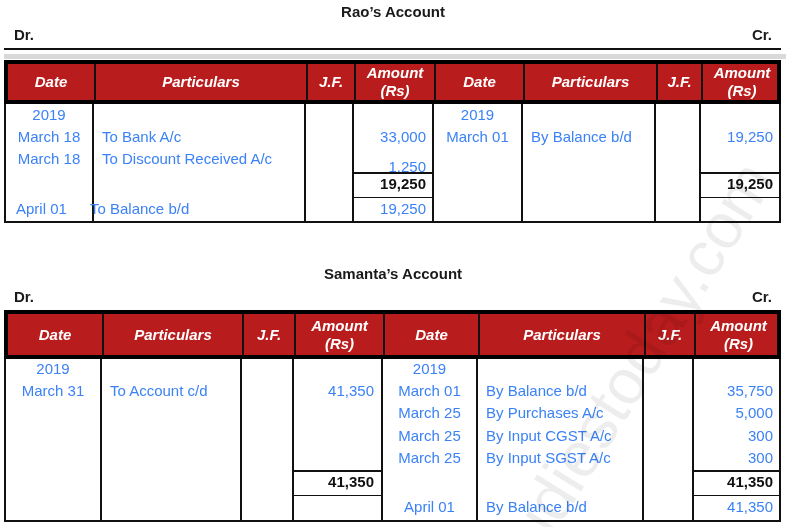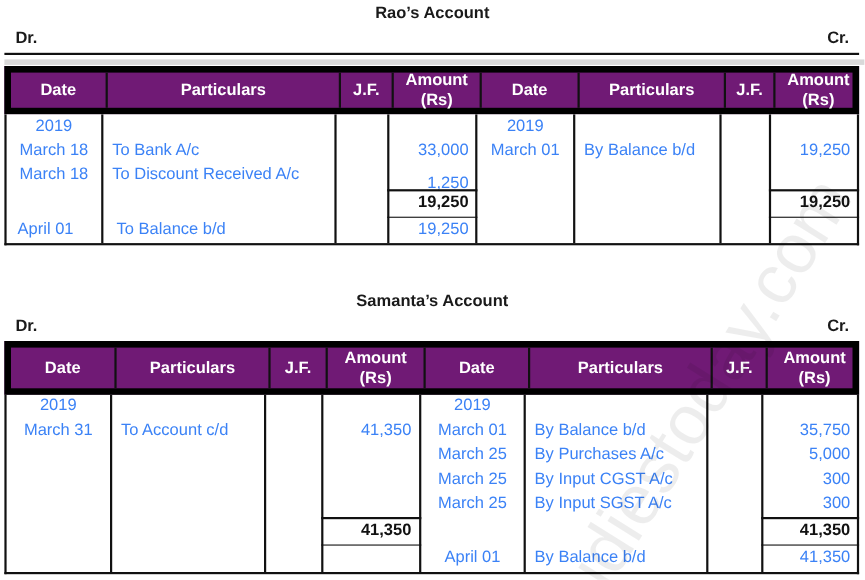--- a/index.html
+++ b/index.html
@@ -3,21 +3,21 @@
 <meta charset="utf-8">
 <style>
   * { box-sizing: border-box; margin: 0; padding: 0; }
   html, body { width: 786px; height: 527px; background: #ffffff; overflow: hidden; }
   body { position: relative; font-family: "Liberation Sans", sans-serif; color: #1a1a1a; }
   .abs { position: absolute; }
   .title { font-size: 15px; font-weight: bold; text-align: center; white-space: nowrap; }
   .drcr { font-size: 15px; font-weight: bold; }
   .rule { height: 2px; background: #111; }
   .shadow-bar { height: 5px; background: #d9d9d9; }
-  .hdr { background: #701a75; border: 6px solid #000000; }
+  .hdr { background: #b91c1c; border: 4px solid #000000; font-style: italic; }
   .hcell { position: absolute; top: 0; bottom: 0; display: flex; align-items: center; justify-content: center;
            color: #ffffff; font-weight: bold; font-size: 15px; text-align: center; line-height: 18px;
            border-right: 2px solid #111; }
   .hcell.last { border-right: none; }
   .body-box { border: 2px solid #111; border-top: none; background: #fff; }
   .vline { position: absolute; top: 0; bottom: 0; width: 2px; background: #111; }
   .txt { position: absolute; font-size: 15px; white-space: nowrap; line-height: 22px; color: #3b82f6; }
   .center { text-align: center; }
   .right { text-align: right; }
   .bold { font-weight: bold; color: #111; }
@@ -74,21 +74,21 @@
       <div class="txt" style="left:96px; top:44px;">To Discount Received A/c</div>
       <div class="txt right" style="left:348px; width:72px; top:52px;padding-left:24px;">1,250</div>
     </div>
 
     <div class="hline" style="left:346px; width:82px; top:68px;"></div>
     <div class="txt right bold" style="left:348px; width:72px; top:69px;">19,250</div>
     <div class="hline thin" style="left:346px; width:82px; top:93px;"></div>
 
     <div>
       <div class="txt" style="left:10px; top:94px;">April 01</div>
-      <div class="txt" style="left:100px; top:94px;">To Balance b/d</div>
+      <div class="txt" style="left:84px; top:94px;">To Balance b/d</div>
       <div class="txt right" style="left:348px; width:72px; top:94px;">19,250</div>
     </div>
 
     <div class="txt center" style="left:428px; width:87px; top:0;">2019</div>
     <div>
       <div class="txt center" style="left:428px; width:87px; top:22px;">March 01</div>
       <div class="txt" style="left:525px; top:22px;">By Balance b/d</div>
       <div class="txt right" style="left:695px; width:72px; top:22px;">19,250</div>
     </div>
     <div class="hline" style="left:693px; width:82px; top:68px;"></div>

